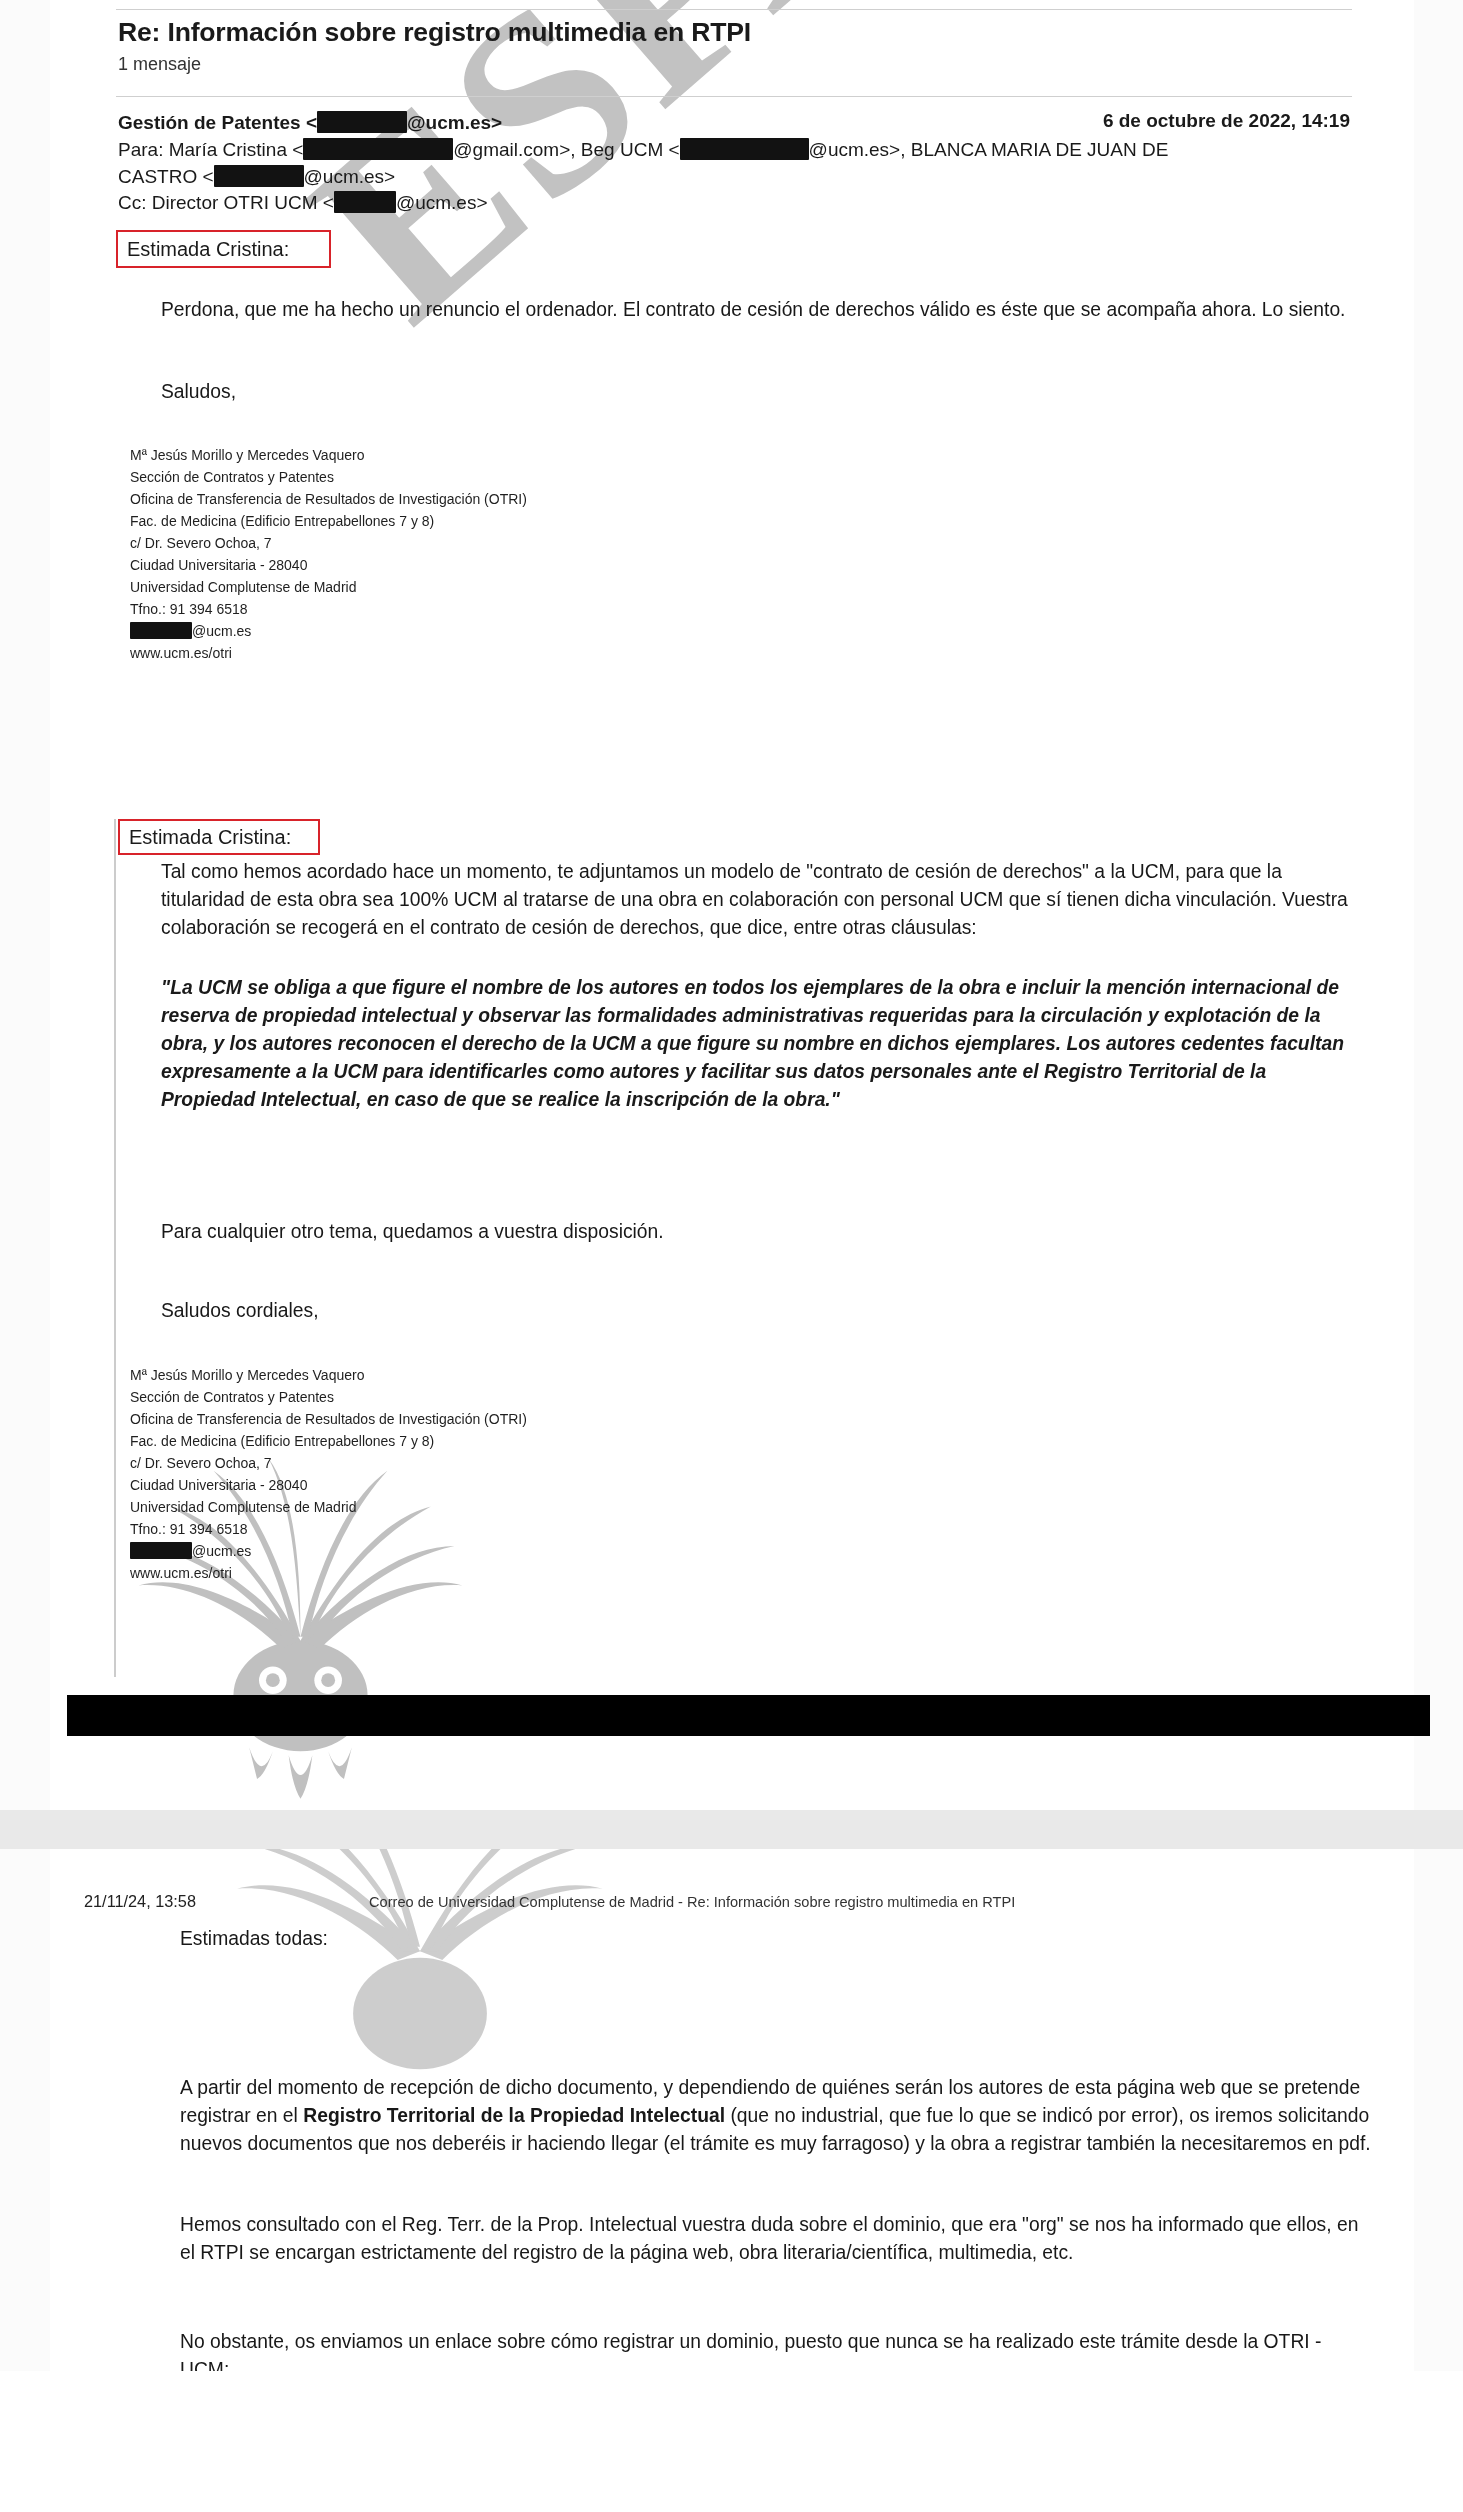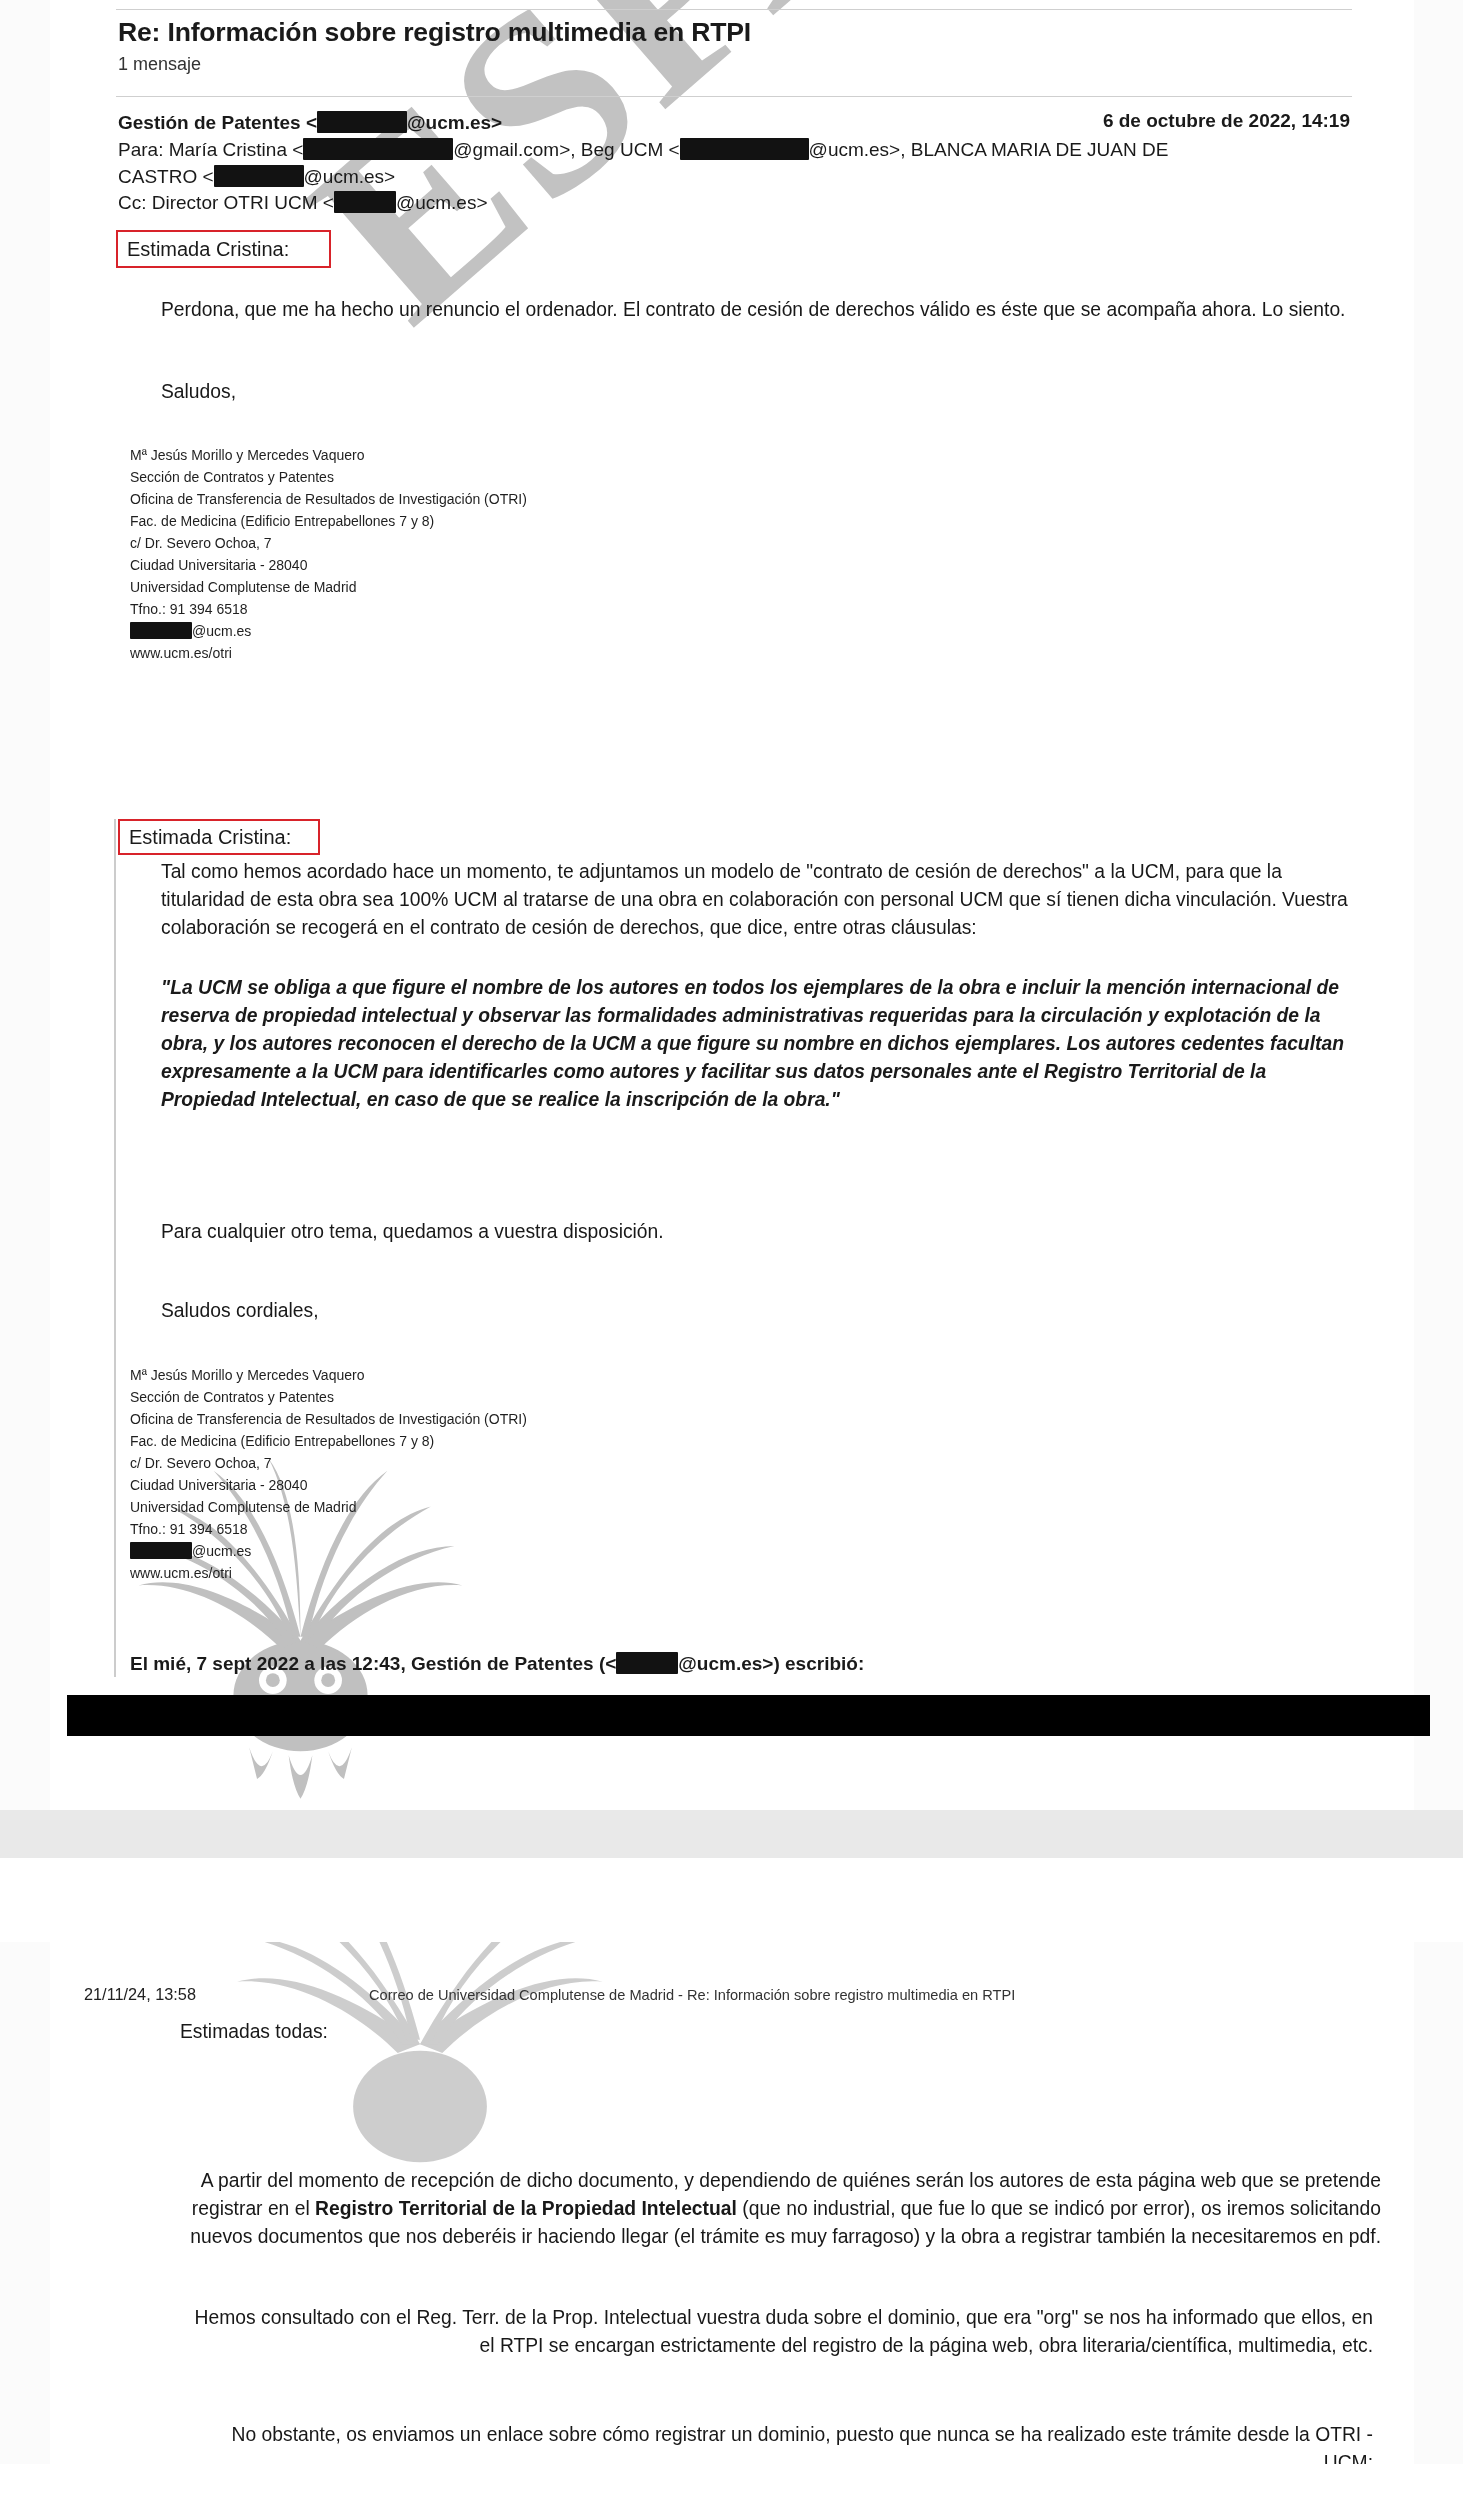--- a/index.html
+++ b/index.html
@@ -19,21 +19,21 @@
   
   .page {
     position: absolute;
     left: 0;
     width: 1464px;
     background: #ffffff;
     overflow: hidden;
   }
   #page-one   { top: 0;    height: 1810px; }
   #gap-band   { position:absolute; left:0; top:1810px; width:1464px; height:48px; background:#e9e9e9; }
-  #page-two   { top: 1942px; height: 522px; text-align: right; }
+  #page-two   { top: 1849px; height: 522px; }
 
   .sheet-inner { position: relative; width: 100%; height: 100%; }
 
   
   .scan-edge-l, .scan-edge-r {
     position:absolute; top:0; bottom:0; width:50px; background:#fbfbfb;
   }
   .scan-edge-l { left:0; }
   .scan-edge-r { right:0; }
 
@@ -306,23 +306,20 @@
         <div class="sig-line">Oficina de Transferencia de Resultados de Investigación (OTRI)</div>
         <div class="sig-line">Fac. de Medicina (Edificio Entrepabellones 7 y 8)</div>
         <div class="sig-line">c/ Dr. Severo Ochoa, 7</div>
         <div class="sig-line">Ciudad Universitaria - 28040</div>
         <div class="sig-line">Universidad Complutense de Madrid</div>
         <div class="sig-line">Tfno.: 91 394 6518</div>
         <div class="sig-line"><span class="redact w-sm"></span><span>@ucm.es</span></div>
         <div class="sig-line">www.ucm.es/otri</div>
       </div>
 
-      <div class="quote-hdr" id="quote-hdr-2">
-        <span>El mié, 7 sept 2022 a las 12:43, Gestión de Patentes (&lt;</span><span class="redact w-sm"></span><span>@ucm.es&gt;) escribió:</span>
-      </div>
 
       <div id="bar-blackout"></div>
     </div>
   </div>
 </div>
 
 <div id="gap-band"></div>
 
 <div class="page" id="page-two">
   <div class="sheet-inner">

